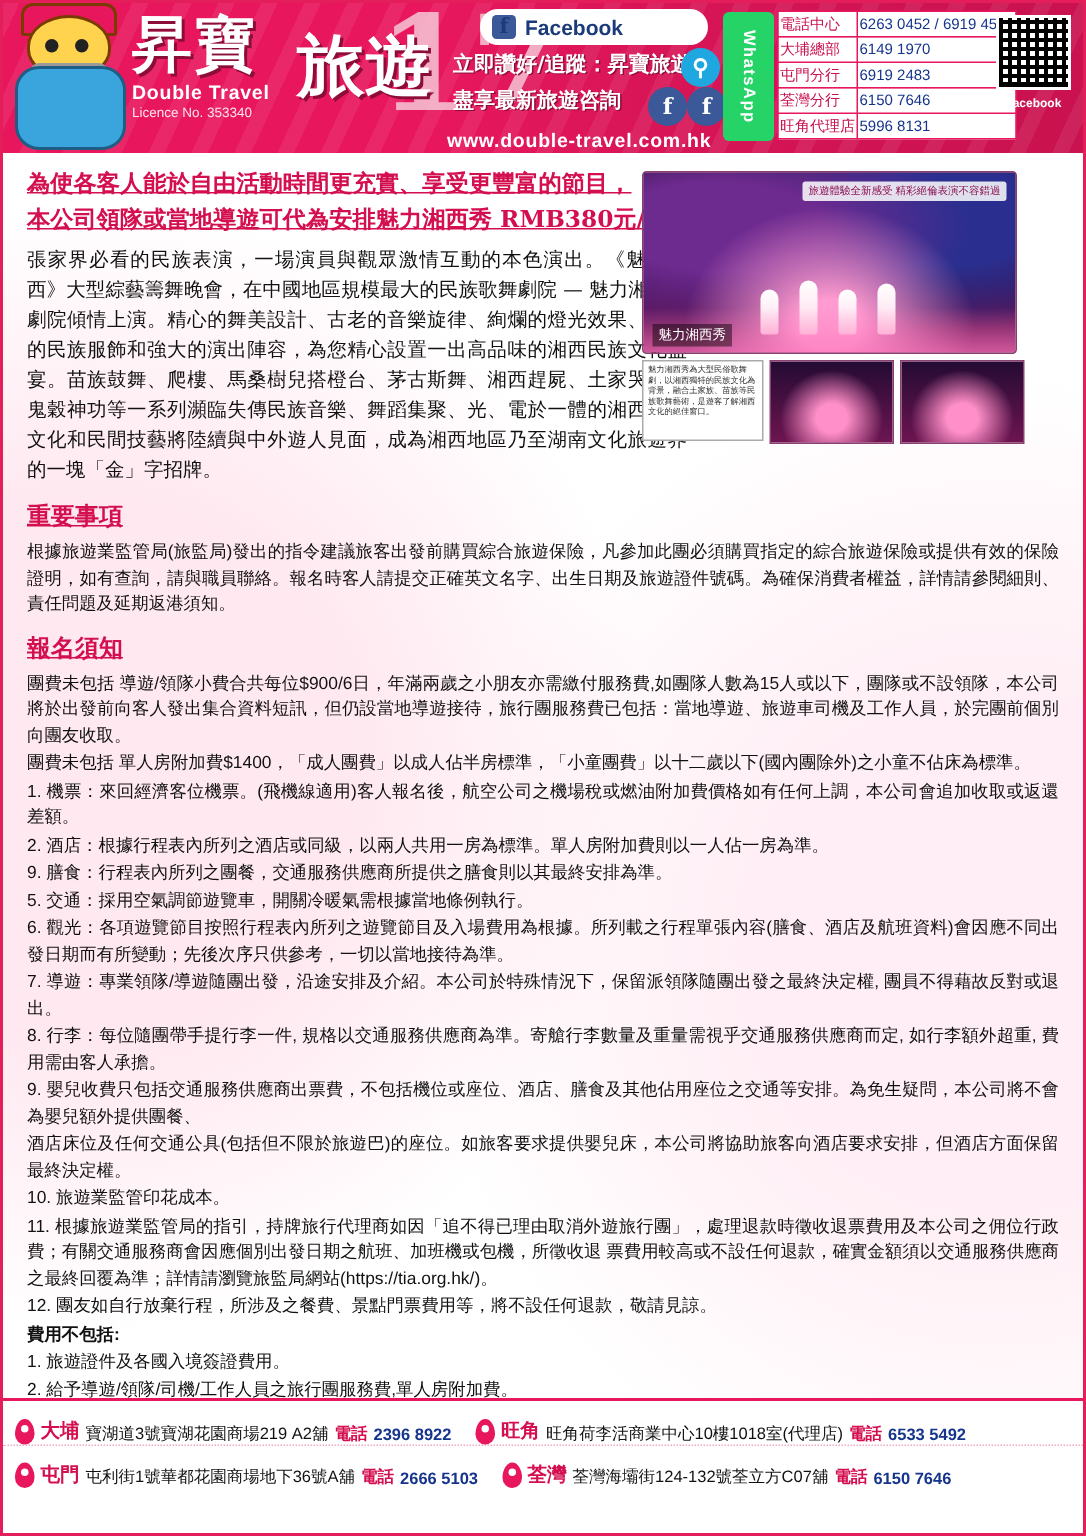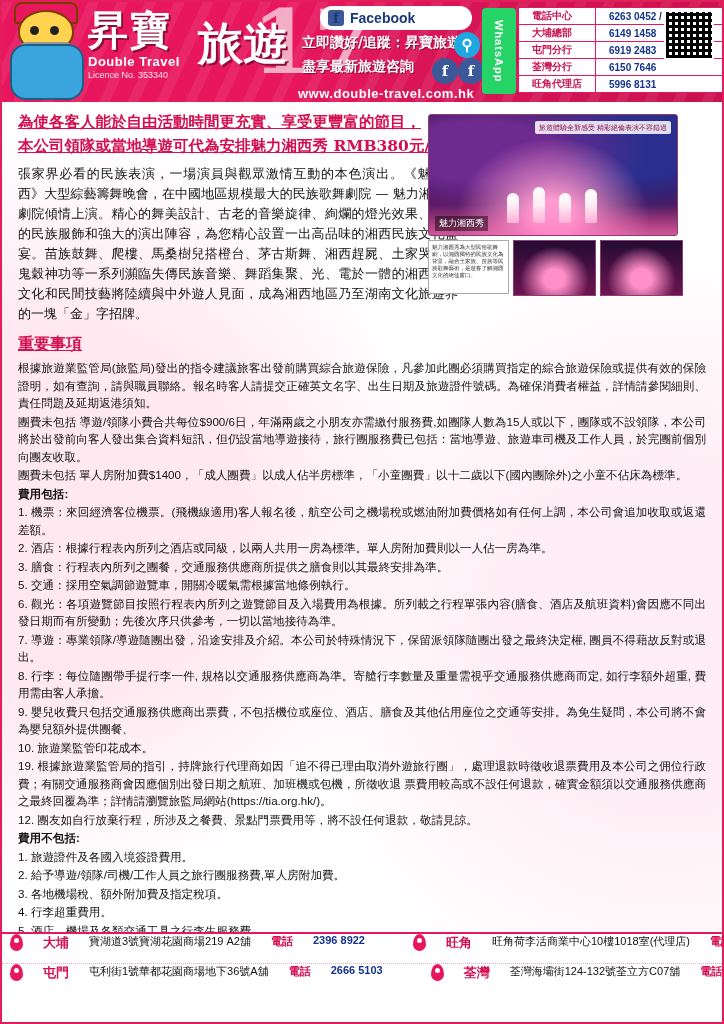--- a/index.html
+++ b/index.html
@@ -96,21 +96,21 @@
   .whatsapp{
     position:absolute;left:480px;top:6px;width:34px;height:86px;background:#25d366;border-radius:4px;
     color:#fff;font-weight:bold;font-size:11px;writing-mode:vertical-rl;text-align:center;
     display:flex;align-items:center;justify-content:center;letter-spacing:1px;
   }
   .tel-table{
     position:absolute;left:516px;top:5px;width:140px;
     border-collapse:collapse;font-size:10px;
   }
   .tel-table td{
-    background:#fff;border:1px solid #e8175d;padding:1px 13px;color:#c9124f;font-weight:bold;white-space:nowrap;
+    background:#fff;border:1px solid #e8175d;padding:1px 1px;color:#c9124f;font-weight:normal;white-space:nowrap;
   }
   .tel-table td.num{color:#15348c;}
   .qr{
     position:absolute;left:662px;top:8px;width:50px;height:50px;background:#fff;padding:2px;box-sizing:border-box;
   }
   .qr i{
     display:block;width:100%;height:100%;
     background:
       repeating-linear-gradient(0deg,#000 0 3px,#fff 3px 6px),
       repeating-linear-gradient(90deg,#000 0 3px,#fff 3px 6px);
@@ -171,21 +171,21 @@
     font-family:"DejaVu Serif", serif;text-decoration:underline;
   }
   .block{font-size:11.6px;line-height:17.5px;color:#111;text-align:justify;}
   .block p{margin:0 0 1px 0;}
   .subhead{font-weight:bold;margin-top:3px;}
   
   .footer{
     position:absolute;left:0;right:0;bottom:0;height:88px;
     background:#fff;border-top:2px solid #e8175d;
   }
-  .frow{display:flex;align-items:flex-start;height:29px;padding:0 8px;box-sizing:border-box;font-size:11px;gap:20px;}
+  .frow{display:flex;align-items:flex-end;height:29px;padding:0 8px;box-sizing:border-box;font-size:11px;gap:4px;}
   .frow + .frow{border-top:1px dotted #f0a9c2;}
   .pin{
     width:13px;height:17px;background:#e8175d;border-radius:50% 50% 50% 50%/60% 60% 40% 40%;
     position:relative;flex:none;
   }
   .pin:after{content:"";position:absolute;left:4px;top:4px;width:5px;height:5px;background:#fff;border-radius:50%;}
   .shop{color:#d40f4f;font-weight:bold;font-size:13px;white-space:nowrap;}
   .addr{color:#111;white-space:nowrap;}
   .tel-label{color:#d40f4f;font-weight:bold;white-space:nowrap;}
   .tel-num{color:#15348c;font-weight:bold;white-space:nowrap;}
@@ -231,21 +231,21 @@
     <div class="whatsapp">WhatsApp</div>
 
     <table class="tel-table">
       <tbody>
           <tr>
         <td>電話中心</td>
         <td class="num">6263 0452 / 6919 4592</td>
       </tr>
       <tr>
         <td>大埔總部</td>
-        <td class="num">6149 1458</td>
+        <td class="num">6149 1970</td>
       </tr>
       <tr>
         <td>屯門分行</td>
         <td class="num">6919 2483</td>
       </tr>
       <tr>
         <td>荃灣分行</td>
         <td class="num">6150 7646</td>
       </tr>
       <tr>
@@ -285,35 +285,36 @@
       <u>本公司領隊或當地導遊可代為安排魅力湘西秀 RMB380元/人</u>
     </div>
 
     <div class="para">張家界必看的民族表演，一場演員與觀眾激情互動的本色演出。《魅力湘西》大型綜藝籌舞晚會，在中國地區規模最大的民族歌舞劇院 — 魅力湘西大劇院傾情上演。精心的舞美設計、古老的音樂旋律、絢爛的燈光效果、華麗的民族服飾和強大的演出陣容，為您精心設置一出高品味的湘西民族文化盛宴。苗族鼓舞、爬樓、馬桑樹兒搭橙台、茅古斯舞、湘西趕屍、土家哭嫁、鬼穀神功等一系列瀕臨失傳民族音樂、舞蹈集聚、光、電於一體的湘西民俗文化和民間技藝將陸續與中外遊人見面，成為湘西地區乃至湖南文化旅遊界的一塊「金」字招牌。</div>
 
     <h2 class="sec">重要事項</h2>
     <div class="block">
       <p>根據旅遊業監管局(旅監局)發出的指令建議旅客出發前購買綜合旅遊保險，凡參加此團必須購買指定的綜合旅遊保險或提供有效的保險證明，如有查詢，請與職員聯絡。報名時客人請提交正確英文名字、出生日期及旅遊證件號碼。為確保消費者權益，詳情請參閱細則、責任問題及延期返港須知。</p>
     </div>
 
+    <h2 class="sec">報名須知</h2>
     <div class="block">
       <p>團費未包括 導遊/領隊小費合共每位$900/6日，年滿兩歲之小朋友亦需繳付服務費,如團隊人數為15人或以下，團隊或不設領隊，本公司將於出發前向客人發出集合資料短訊，但仍設當地導遊接待，旅行團服務費已包括：當地導遊、旅遊車司機及工作人員，於完團前個別向團友收取。</p>
       <p>團費未包括 單人房附加費$1400，「成人團費」以成人佔半房標準，「小童團費」以十二歲以下(國內團除外)之小童不佔床為標準。</p>
 
-      <p class="subhead">費用包括:</p>
       <p>1. 機票：來回經濟客位機票。(飛機線適用)客人報名後，航空公司之機場稅或燃油附加費價格如有任何上調，本公司會追加收取或返還差額。</p>
       <p>2. 酒店：根據行程表內所列之酒店或同級，以兩人共用一房為標準。單人房附加費則以一人佔一房為準。</p>
-      <p>3. 膳食：行程表內所列之團餐，交通服務供應商所提供之膳食則以其最終安排為準。</p>
+      <p>9. 膳食：行程表內所列之團餐，交通服務供應商所提供之膳食則以其最終安排為準。</p>
       <p>5. 交通：採用空氣調節遊覽車，開關冷暖氣需根據當地條例執行。</p>
       <p>6. 觀光：各項遊覽節目按照行程表內所列之遊覽節目及入場費用為根據。所列載之行程單張內容(膳食、酒店及航班資料)會因應不同出發日期而有所變動；先後次序只供參考，一切以當地接待為準。</p>
       <p>7. 導遊：專業領隊/導遊隨團出發，沿途安排及介紹。本公司於特殊情況下，保留派領隊隨團出發之最終決定權, 團員不得藉故反對或退出。</p>
       <p>8. 行李：每位隨團帶手提行李一件, 規格以交通服務供應商為準。寄艙行李數量及重量需視乎交通服務供應商而定, 如行李額外超重, 費用需由客人承擔。</p>
       <p>9. 嬰兒收費只包括交通服務供應商出票費，不包括機位或座位、酒店、膳食及其他佔用座位之交通等安排。為免生疑問，本公司將不會為嬰兒額外提供團餐、</p>
+      <p>酒店床位及任何交通公具(包括但不限於旅遊巴)的座位。如旅客要求提供嬰兒床，本公司將協助旅客向酒店要求安排，但酒店方面保留最終決定權。</p>
       <p>10. 旅遊業監管印花成本。</p>
-      <p>19. 根據旅遊業監管局的指引，持牌旅行代理商如因「追不得已理由取消外遊旅行團」，處理退款時徵收退票費用及本公司之佣位行政費；有關交通服務商會因應個別出發日期之航班、加班機或包機，所徵收退 票費用較高或不設任何退款，確實金額須以交通服務供應商之最終回覆為準；詳情請瀏覽旅監局網站(https://tia.org.hk/)。</p>
+      <p>11. 根據旅遊業監管局的指引，持牌旅行代理商如因「追不得已理由取消外遊旅行團」，處理退款時徵收退票費用及本公司之佣位行政費；有關交通服務商會因應個別出發日期之航班、加班機或包機，所徵收退 票費用較高或不設任何退款，確實金額須以交通服務供應商之最終回覆為準；詳情請瀏覽旅監局網站(https://tia.org.hk/)。</p>
       <p>12. 團友如自行放棄行程，所涉及之餐費、景點門票費用等，將不設任何退款，敬請見諒。</p>
 
       <p class="subhead">費用不包括:</p>
       <p>1. 旅遊證件及各國入境簽證費用。</p>
       <p>2. 給予導遊/領隊/司機/工作人員之旅行團服務費,單人房附加費。</p>
       <p>3. 各地機場稅、額外附加費及指定稅項。</p>
       <p>4. 行李超重費用。</p>
       <p>5. 酒店、機場及各類交通工具之行李生服務費。</p>
       <p>6. 自費項目及行程表以外之觀光節目。</p>
 

